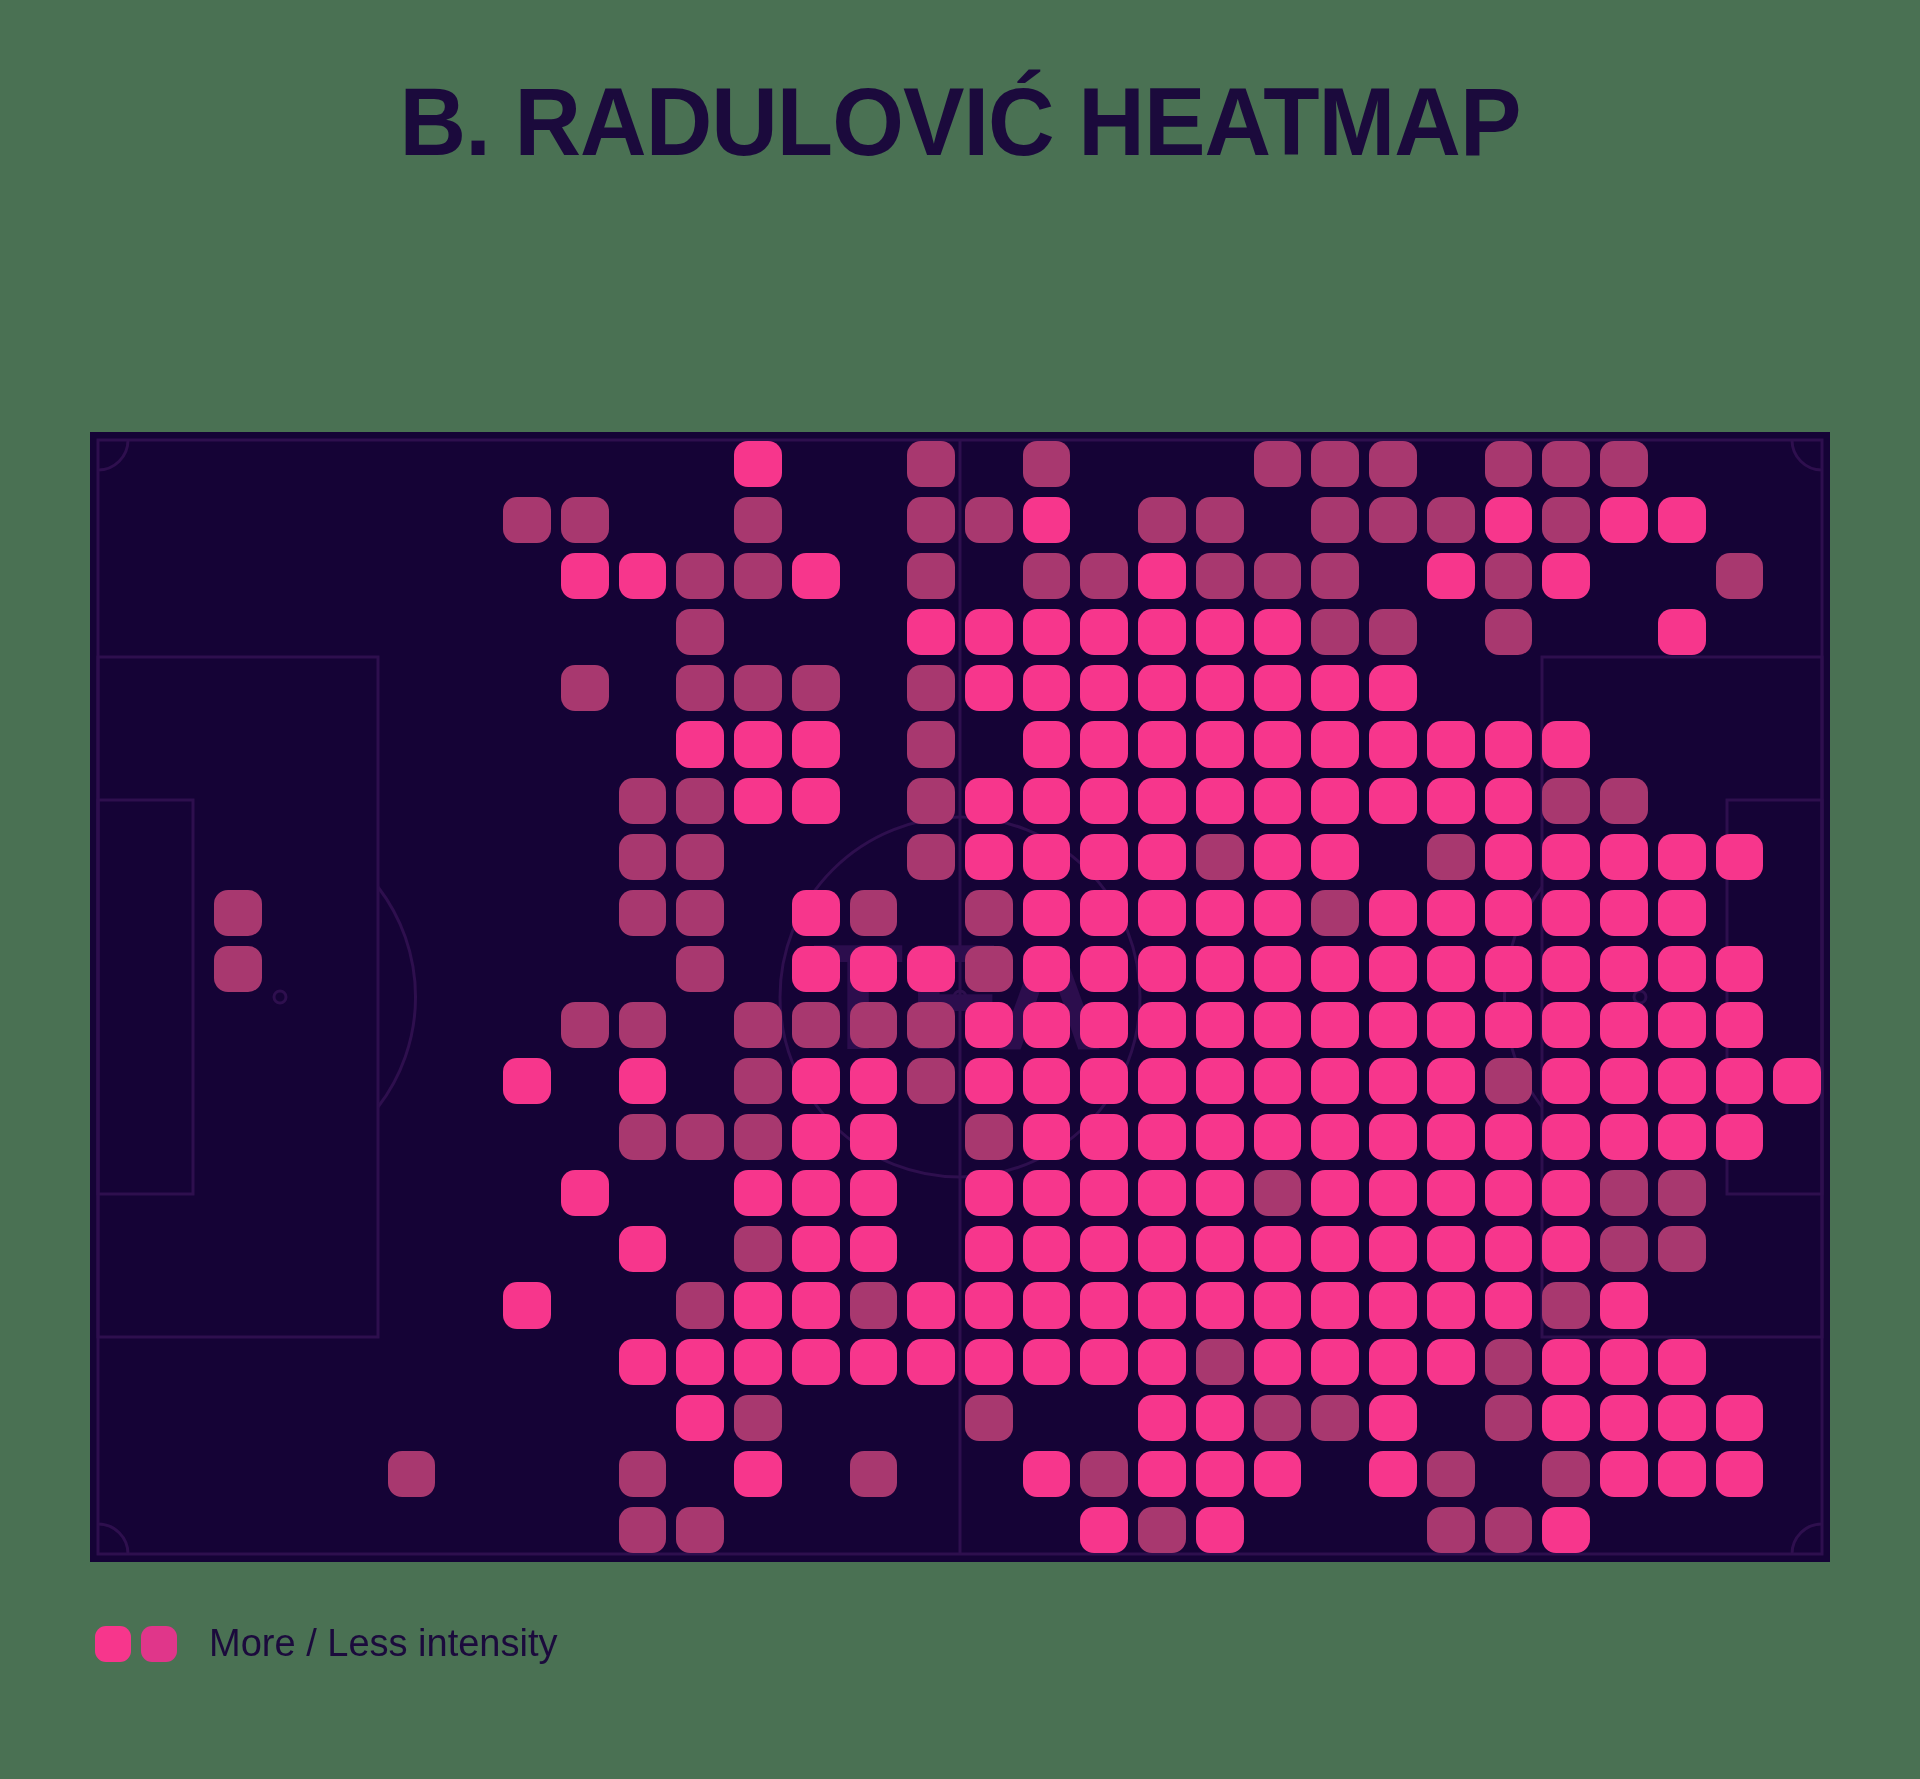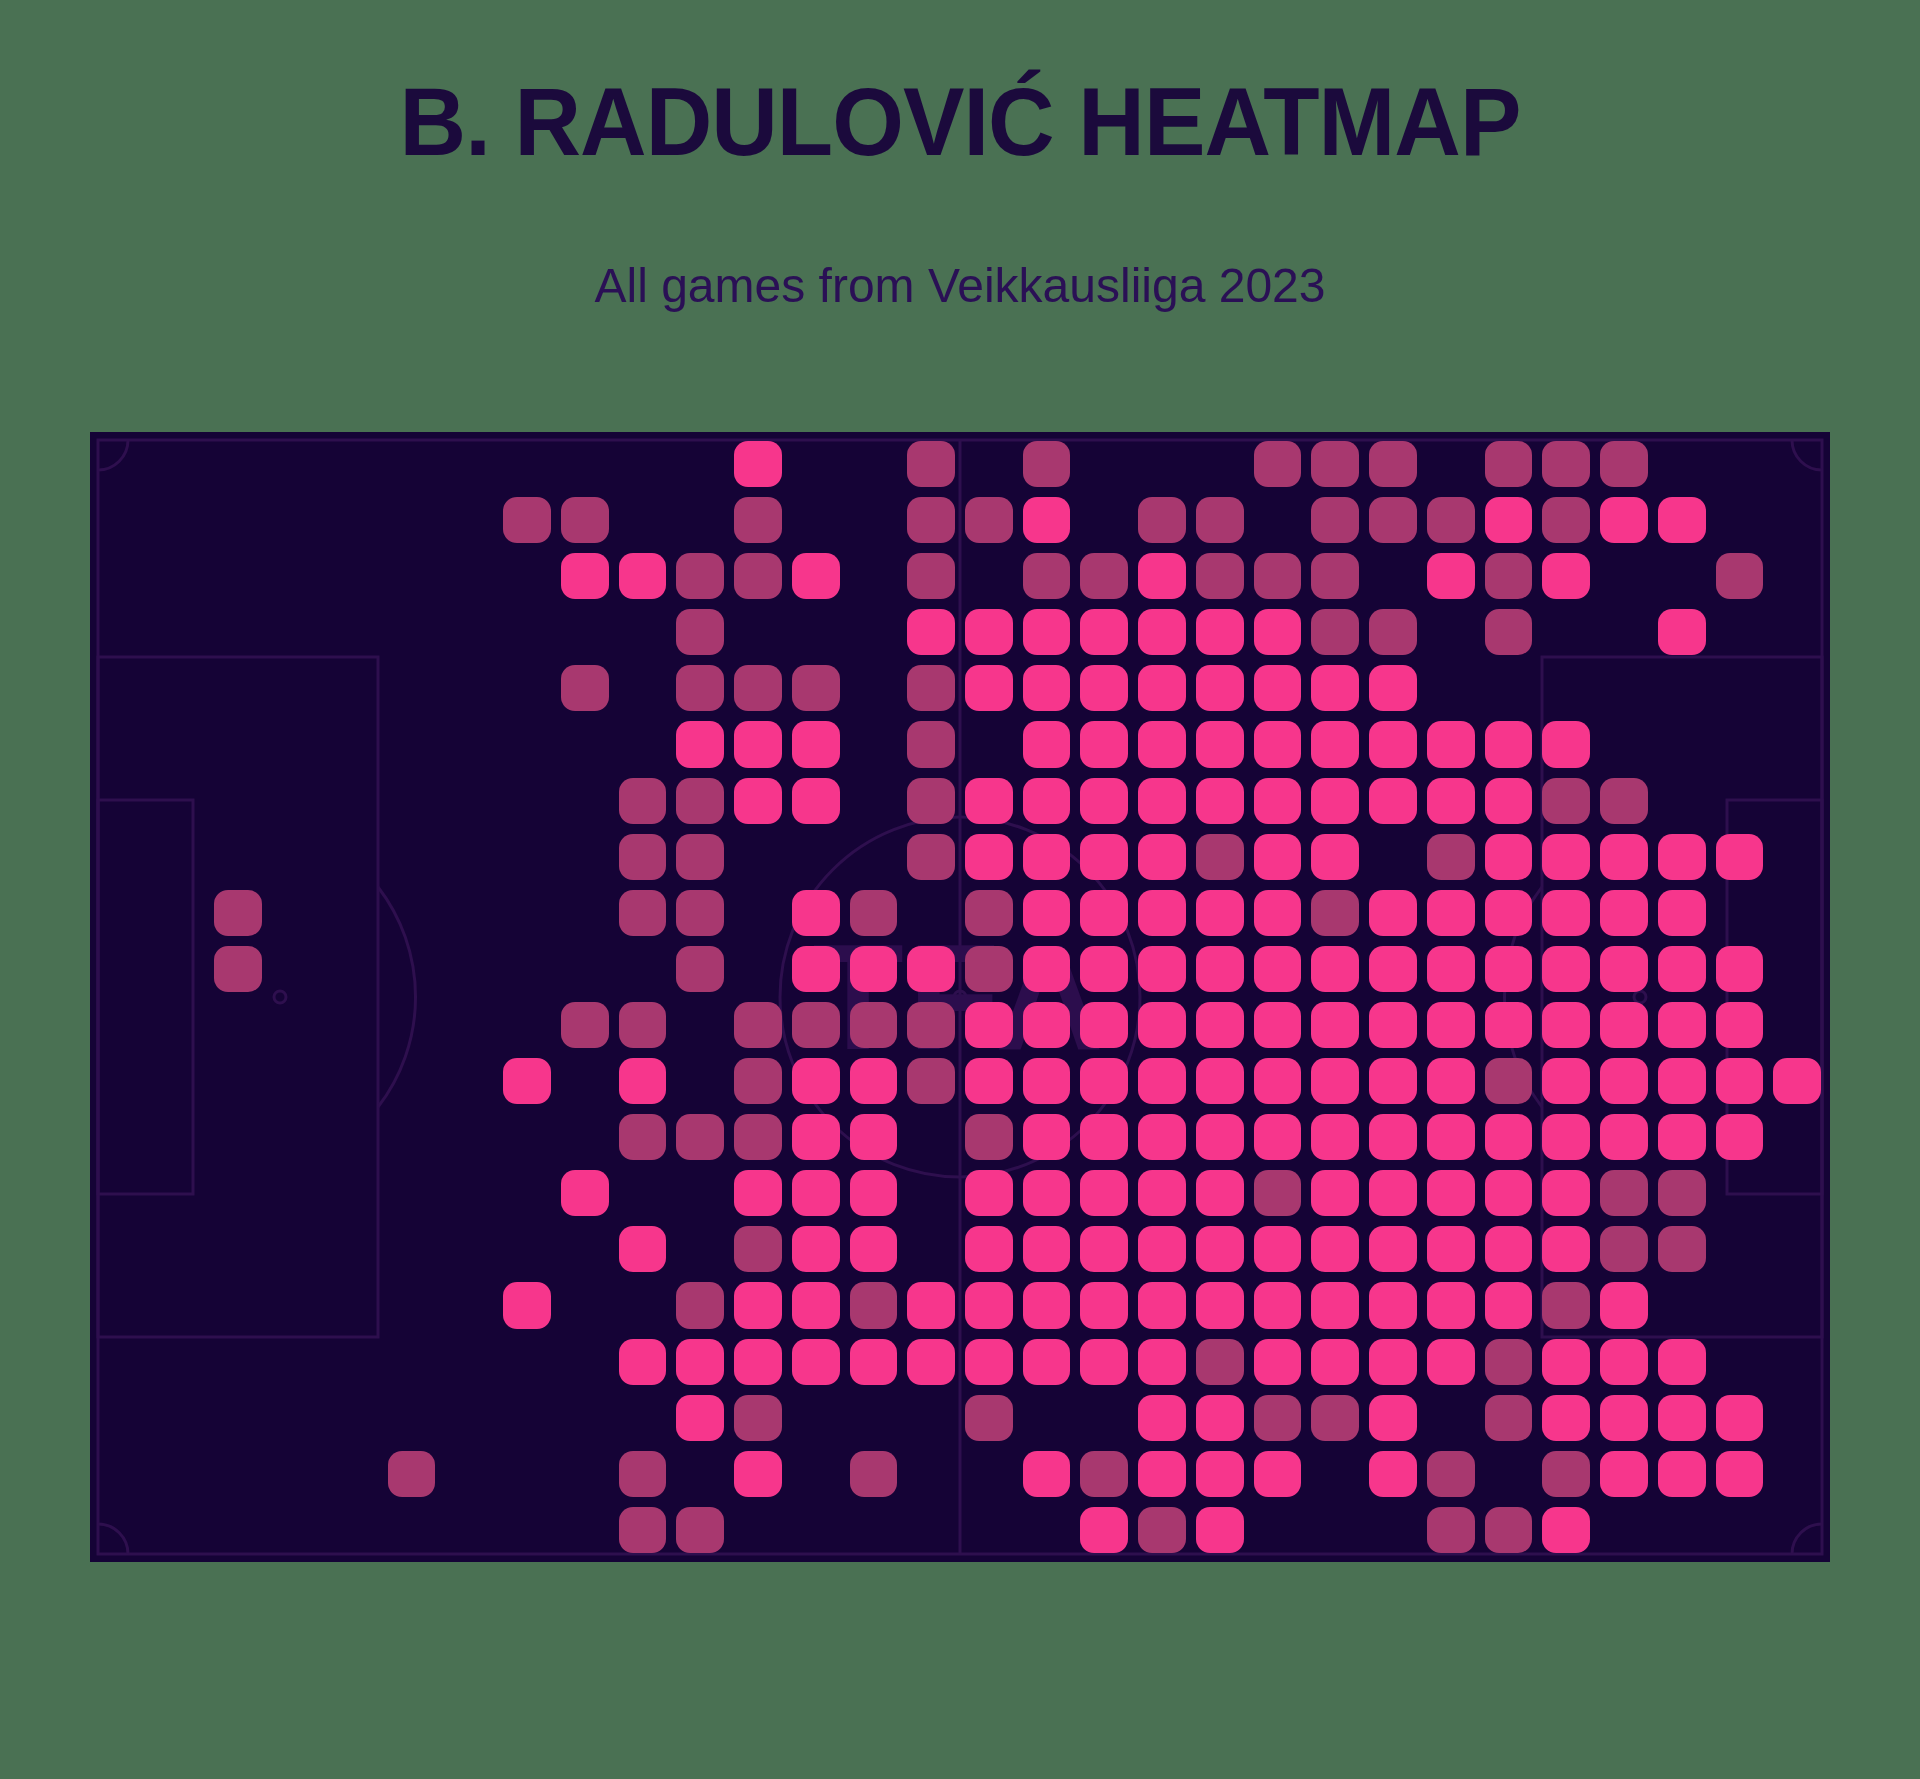--- a/index.html
+++ b/index.html
@@ -125,21 +125,20 @@
     font-family: "Liberation Sans", sans-serif;
     white-space: nowrap;
   }
 </style>
 </head>
 <body style="background: rgb(74, 113, 83);">
 
 <div class="page">
 
   <div class="title">B. RADULOVIĆ HEATMAP</div>
-  <div class="subtitle">All games from Veikkausliiga 2023</div>
 
   <div class="pitch" style="background: rgb(21, 3, 54);">
 
     <svg class="pitch-lines" viewBox="0 0 1740 1130" preserveAspectRatio="none">
 
       <rect x="8" y="8" width="1724" height="1114"></rect>
 
       <line x1="870" y1="8" x2="870" y2="1122"></line>
 
       <circle cx="870" cy="565" r="180"></circle>
@@ -766,14 +765,19 @@
         <div class="heat-cell" style="background: rgb(168, 56, 111);"></div>
         <div class="heat-cell" style="background: rgb(168, 56, 111);"></div>
         <div class="heat-cell" style="background: rgb(247, 54, 140);"></div>
         <div class="heat-cell"></div>
         <div class="heat-cell"></div>
         <div class="heat-cell"></div>
         <div class="heat-cell"></div>
       </div>
   </div>
 
+  <div class="legend">
+    <div class="legend-swatch" id="sw-more" style="background: rgb(247, 54, 140);"></div>
+    <div class="legend-swatch" id="sw-less" style="background: rgb(224, 54, 138);"></div>
+    <div class="legend-label">More / Less intensity</div>
+  </div>
 
 </div>
 
 </body></html>

